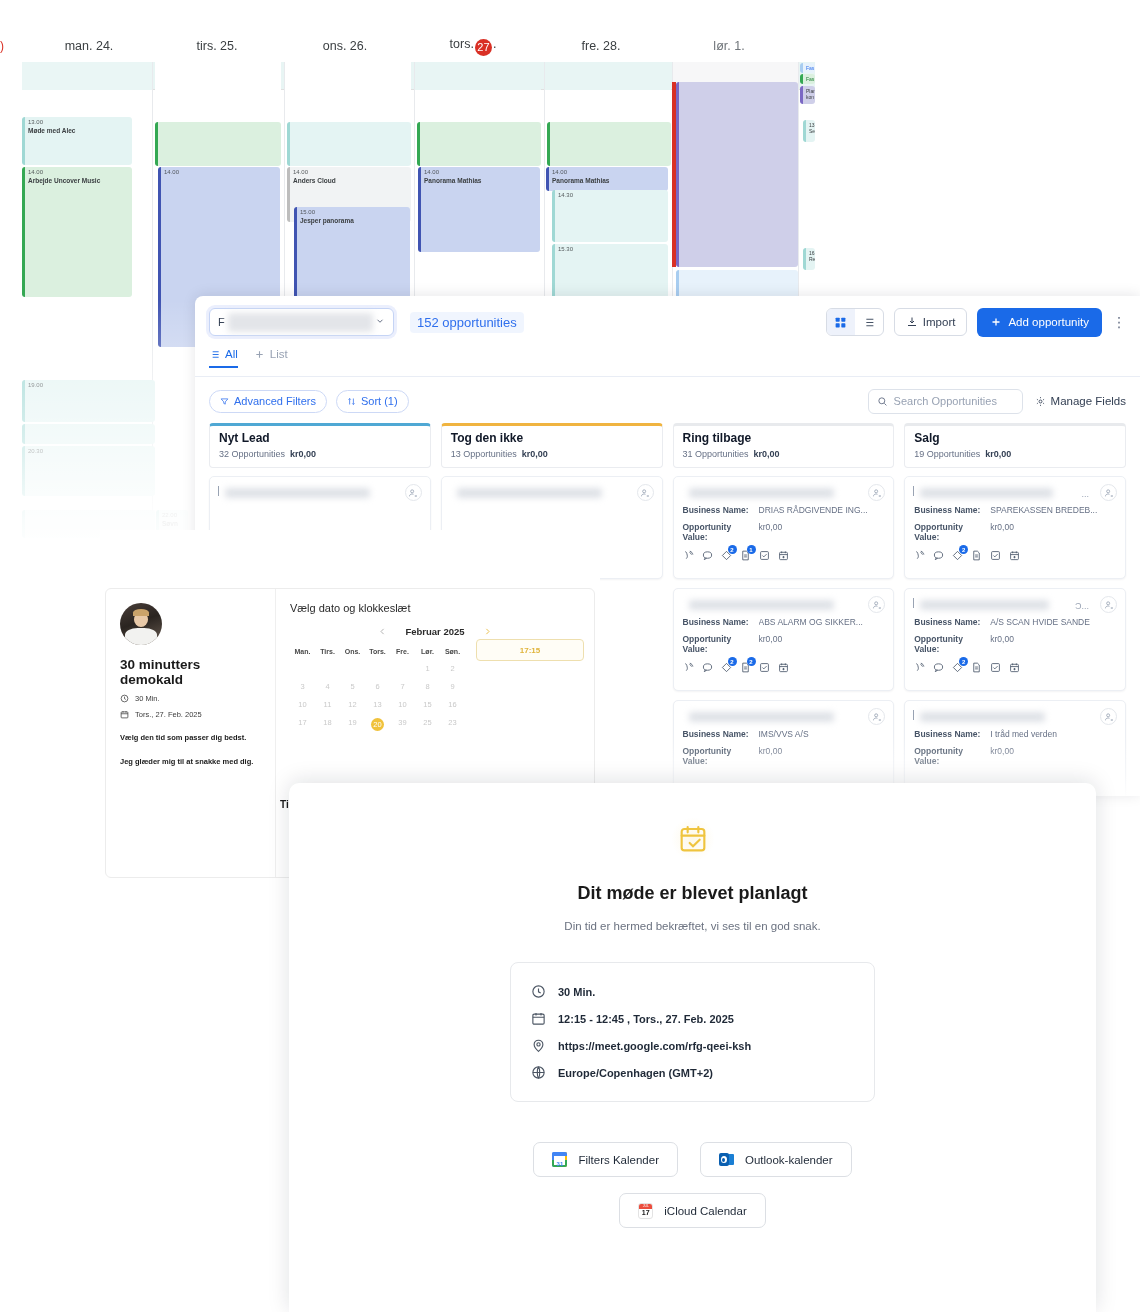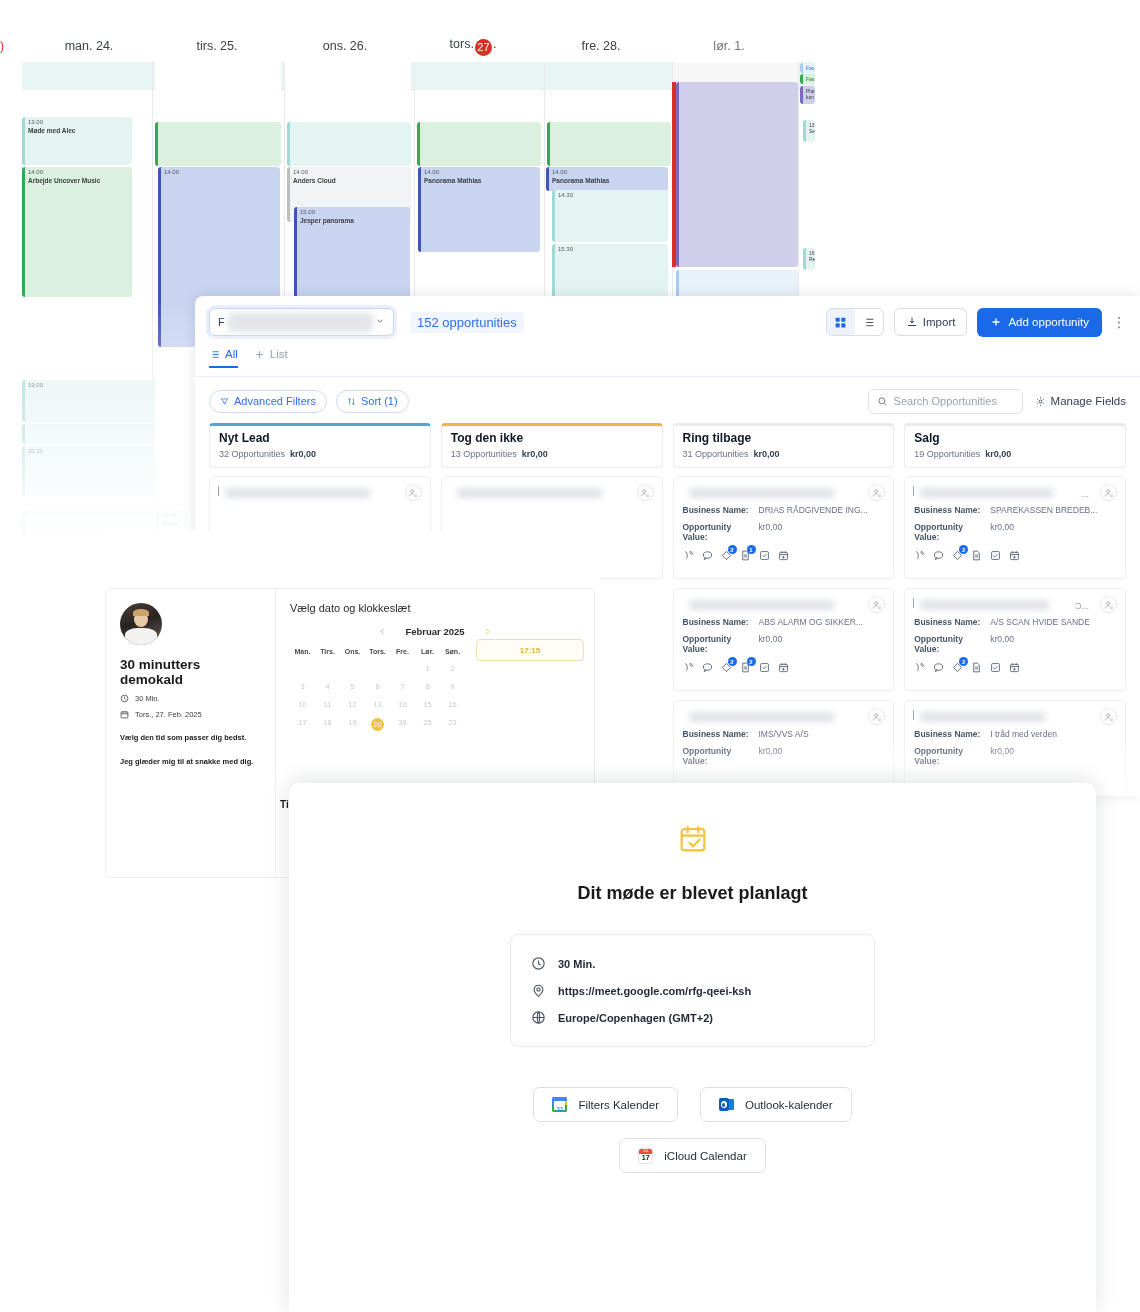--- a/index.html
+++ b/index.html
@@ -908,30 +908,40 @@
 
 <div id="modal">
   <div id="m-icon">
     <svg width="32" height="32" viewBox="0 0 24 24" fill="none" stroke="#efc43e" stroke-width="1.6" stroke-linecap="round">
       <path d="M3.5 6.5a2 2 0 0 1 2-2h13a2 2 0 0 1 2 2v12a2 2 0 0 1-2 2h-13a2 2 0 0 1-2-2z"></path>
       <path d="M3.5 9.5h17M8 3v4M16 3v4"></path>
       <path d="M9.5 15l2.5 2.5 5-5"></path>
     </svg>
   </div>
   <div id="m-title">Dit møde er blevet planlagt</div>
+  <div id="m-sub">Din tid er hermed bekræftet, vi ses til en god snak.</div>
 
   <div id="m-box">
     <div class="m-row">
       <span class="mi">
         <svg width="15" height="15" viewBox="0 0 24 24" fill="none" stroke="#4b5563" stroke-width="1.8">
             <circle cx="12" cy="12" r="9"></circle>
             <path d="M12 7v5.5l3.5 2"></path>
           </svg>
       </span>
       <span>30 Min.</span>
+    </div>
+    <div class="m-row">
+      <span class="mi">
+        <svg width="15" height="15" viewBox="0 0 24 24" fill="none" stroke="#4b5563" stroke-width="1.8">
+            <rect x="3" y="5" width="18" height="16" rx="2"></rect>
+            <path d="M3 10h18M8 3v4M16 3v4"></path>
+          </svg>
+      </span>
+      <span>12:15 - 12:45 , Tors., 27. Feb. 2025</span>
     </div>
     <div class="m-row">
       <span class="mi">
         <svg width="15" height="15" viewBox="0 0 24 24" fill="none" stroke="#4b5563" stroke-width="1.8">
             <path d="M12 21.5s7-6.2 7-11a7 7 0 1 0-14 0c0 4.8 7 11 7 11z"></path>
             <circle cx="12" cy="10.2" r="2.6"></circle>
           </svg>
       </span>
       <span>https://meet.google.com/rfg-qeei-ksh</span>
     </div>

